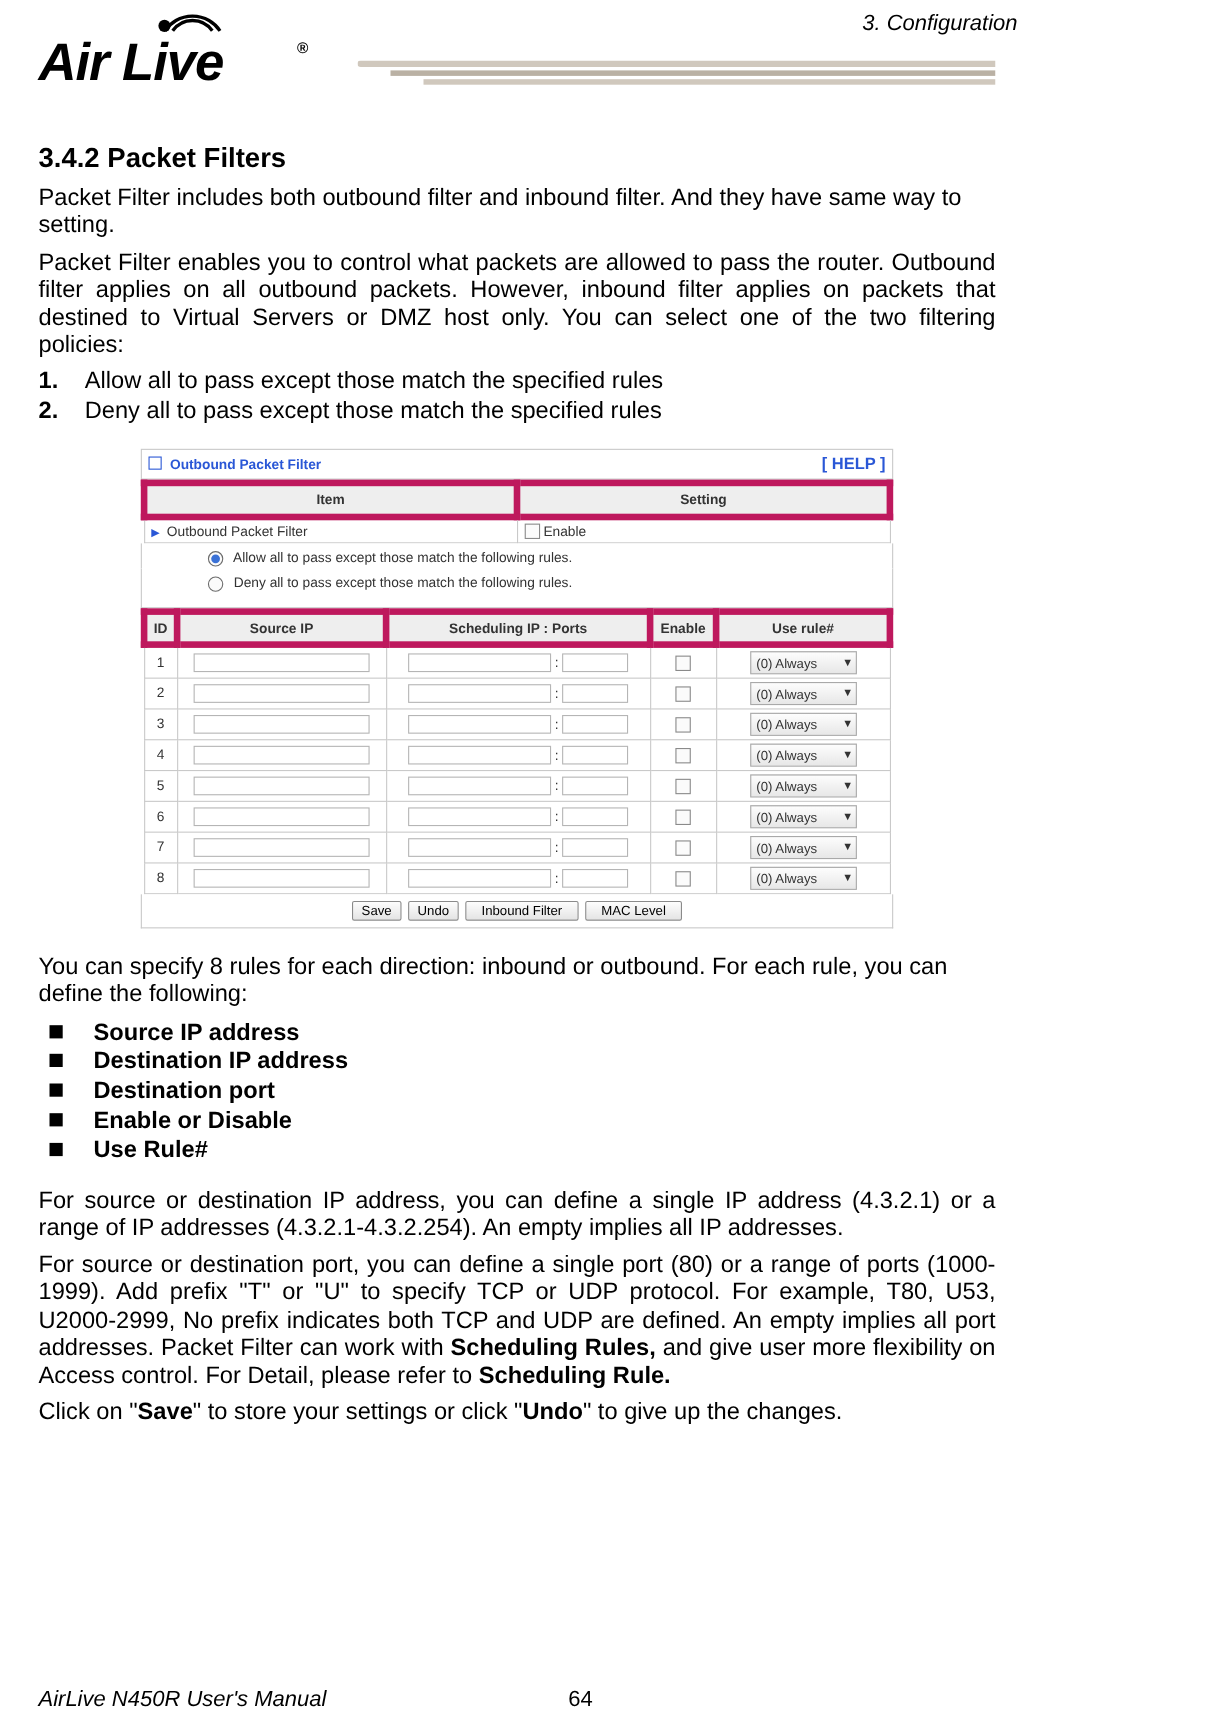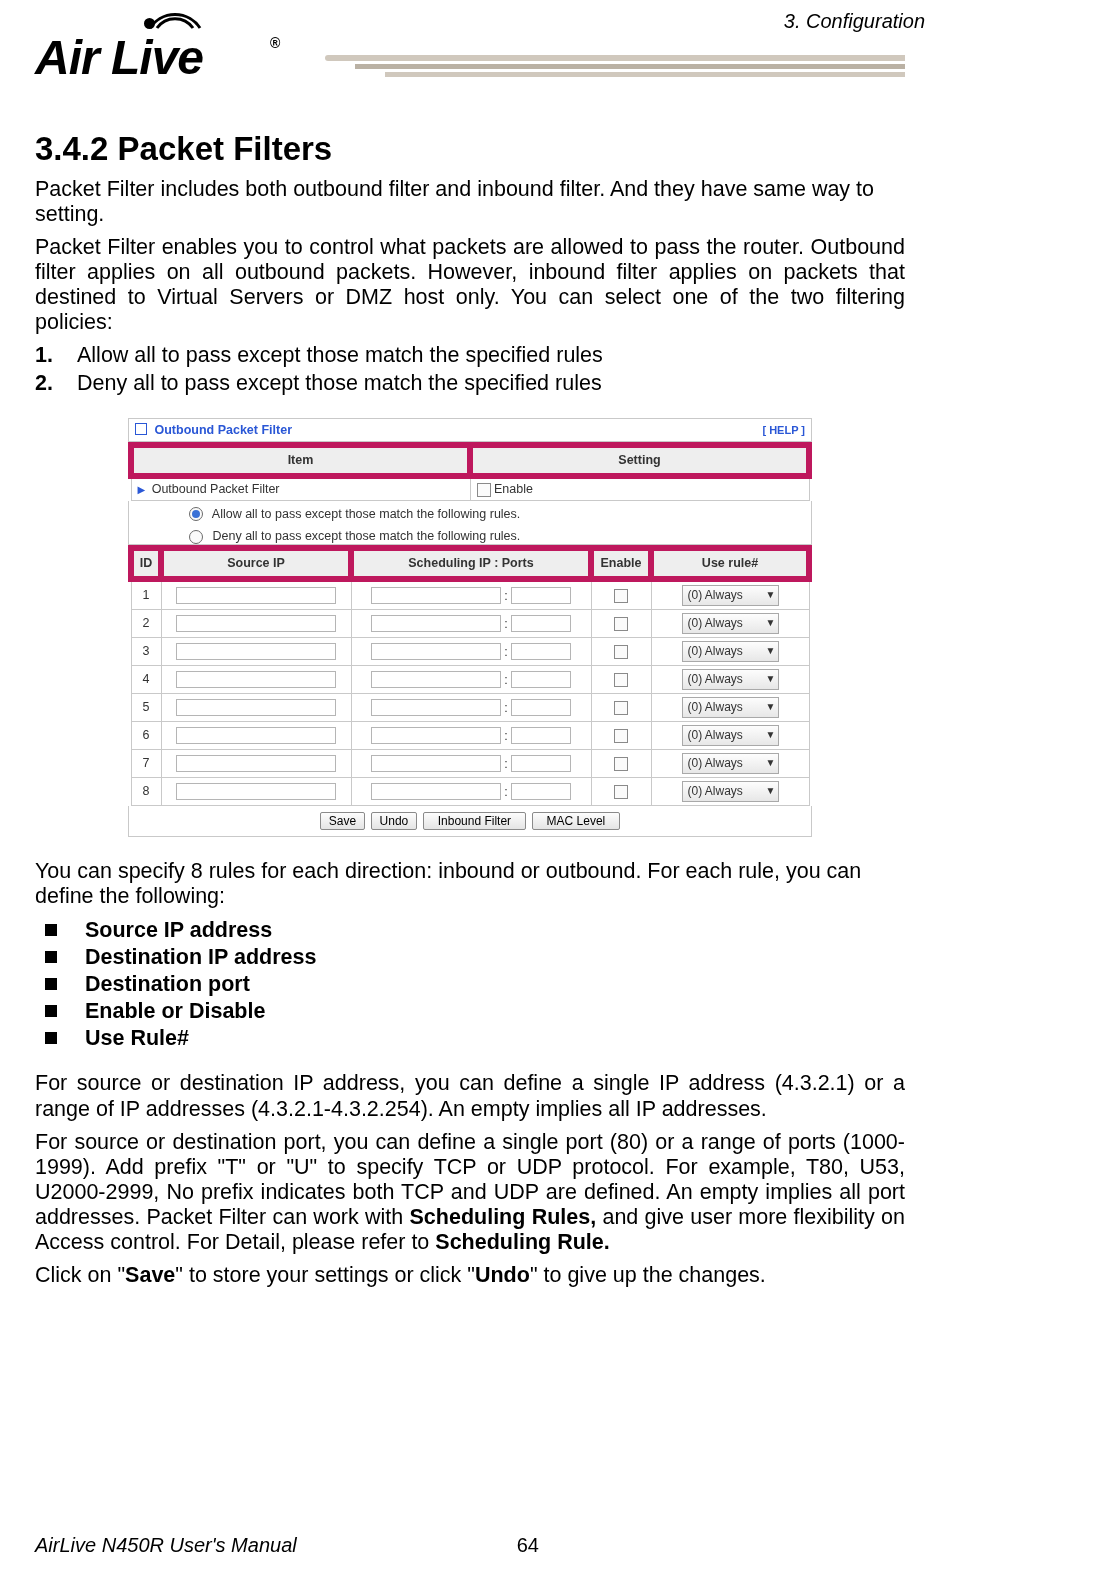--- a/index.html
+++ b/index.html
@@ -74,21 +74,21 @@
   }
   .swoosh .s1 { height:6px; background:#d0c8bd; border-top-left-radius:3px; border-bottom-left-radius:3px; margin-bottom:3px;}
   .swoosh .s2 { height:5px; background:#bab1a4; margin-left:30px; margin-bottom:3px;}
   .swoosh .s3 { height:5px; background:#d0c8bd; margin-left:60px;}
   .content {
     margin-top: 40px;
     font-size: 21.5px;
     line-height: 1.17;
   }
   .h-title {
-    font-size: 33px;
+    font-size: 25px;
     font-weight: bold;
     margin-bottom: 8px;
   }
   .p { margin: 0 0 8px 0; }
   .justify { text-align: justify; }
   .ol { margin: 0; padding: 0; }
   .ol .li { display:flex; margin-bottom:2px;}
   .ol .num { font-weight:bold; width:42px; flex:0 0 42px;}
   .sq-list { margin:0; padding:0;font-weight:bold; }
   .sq-list .li { display:flex; align-items:flex-start; line-height:1.25;}
@@ -123,41 +123,41 @@
     background:#fff;
     padding:4px 6px;
     display:flex;
     justify-content:space-between;
     align-items:center;
   }
   .shot .panel-head .t { color:#2a57d6; font-weight:bold; }
   .shot .panel-head .t .box {
     display:inline-block; width:10px; height:10px; border:1px solid #2a57d6; margin-right:4px; vertical-align:-1px;
   }
-  .shot .panel-head .help { color:#2a57d6; font-weight:bold; font-size:11px;}
+  .shot .panel-head .help { color:#2a57d6; font-weight:bold; font-size:15px;}
   .shot th {
     background:#eee;
     border:6px solid #be185d;
     font-weight:bold;
     padding:5px;
     text-align:center;
   }
   .shot td {
     border:1px solid #c9c9c9;
     padding:3px 6px;
     vertical-align:middle;
     background:#fff;
   }
   .shot td.ctr { text-align:center; }
   .shot .tri { color:#2a57d6; margin-right:3px; font-size:10px;}
   .shot .chk {
     display:inline-block; width:12px; height:12px; border:1px solid #8a8a8a; background:#fbfbfb; vertical-align:middle;
   }
   .shot .radio-wrap { padding:6px 8px 2px 60px; border-left:1px solid #c9c9c9; border-right:1px solid #c9c9c9; background:#fff;}
-  .shot .radio-wrap.last { padding-bottom:0; border-bottom:1px solid #c9c9c9;}
+  .shot .radio-wrap.last { padding-bottom:14px; border-bottom:1px solid #c9c9c9;}
   .shot .radio {
     display:inline-block; width:12px; height:12px; border:1px solid #6b6b6b; border-radius:50%; background:#fbfbfb; vertical-align:middle; margin-right:6px; position:relative;
   }
   .shot .radio.on::after {
     content:""; position:absolute; left:2px; top:2px; width:8px; height:8px; background:#3a71d6; border-radius:50%;
   }
   .shot input.txt {
     height:17px; border:1px solid #b5b5b5; background:#fff; box-sizing:border-box; font-size:12px; padding:0 2px;
   }
   .shot .sel {

